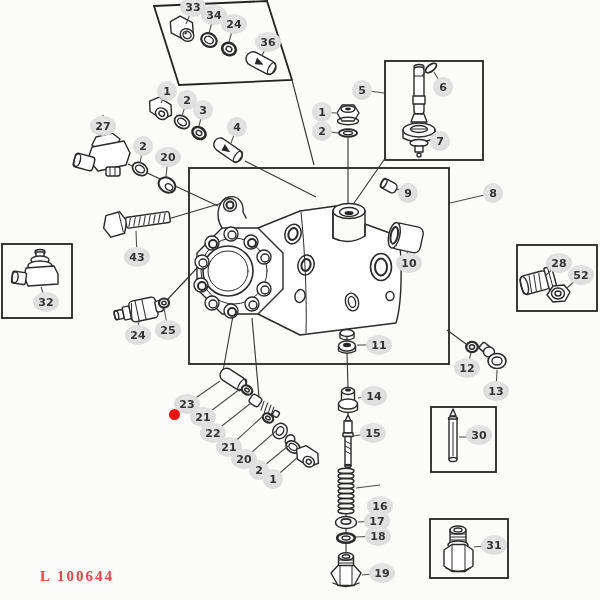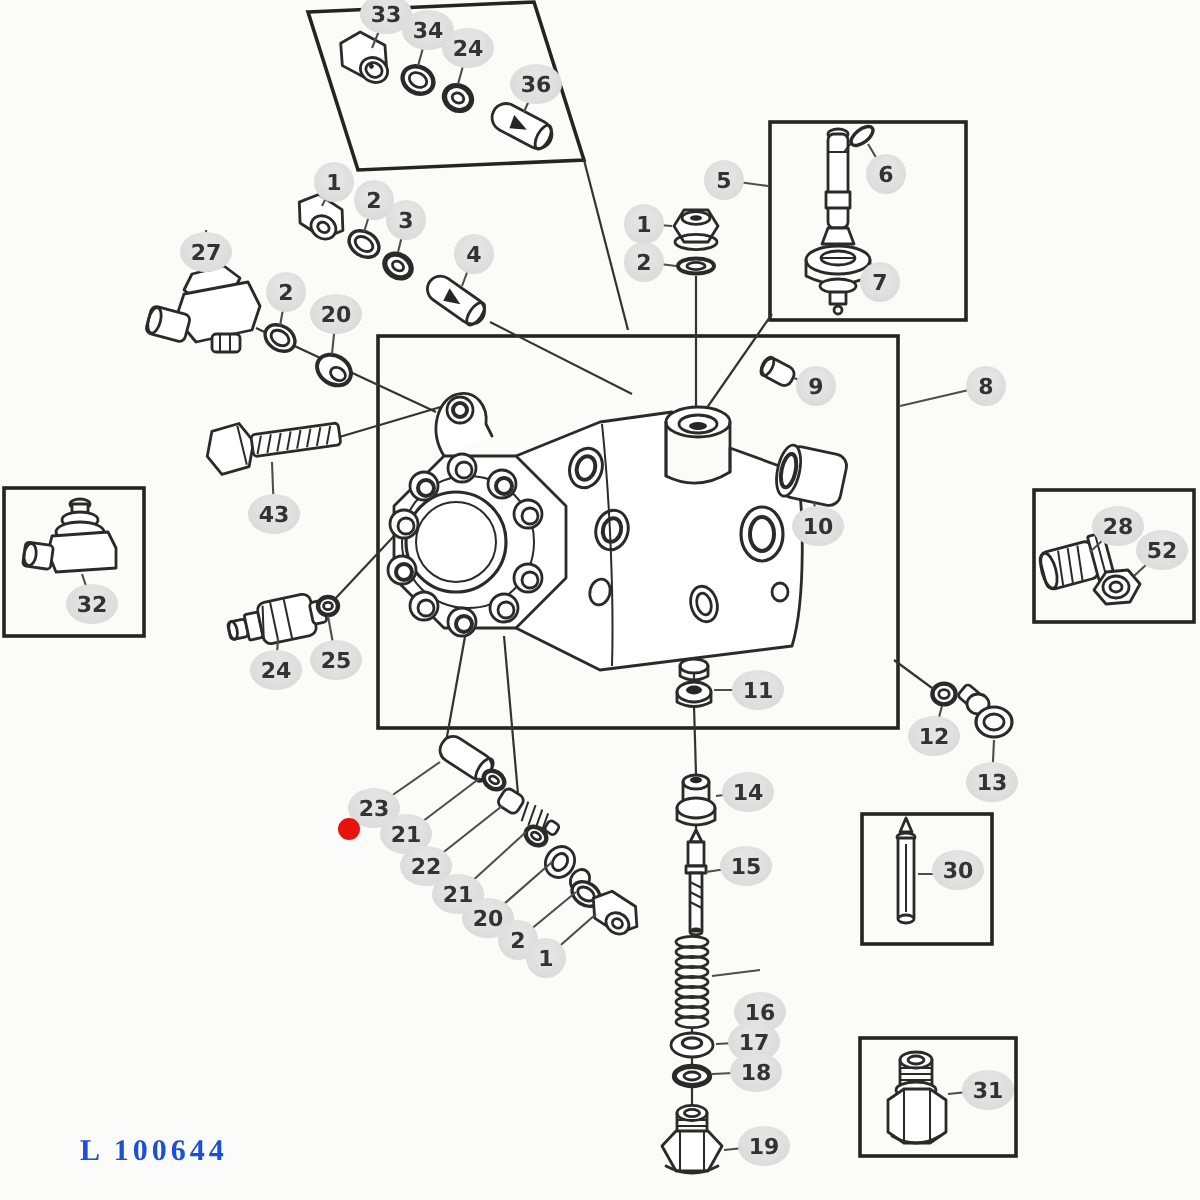--- a/index.html
+++ b/index.html
@@ -29,21 +29,21 @@
     background:radial-gradient(circle at 50% 38%, #e4e4e4 25%, var(--callout-bg) 95%);
     color:var(--callout-text);
     display:flex;align-items:center;justify-content:center;
     font:bold 11px "DejaVu Sans",sans-serif;letter-spacing:0;
     user-select:none;
   }
   #red-marker{position:absolute;width:11px;height:11px;border-radius:50%;background:var(--marker);}
   #footer-label{
     position:absolute;left:40px;top:568px;
     font-family:"Liberation Serif",serif;font-weight:600;font-size:15px;
-    letter-spacing:2px;color:#1d4ed8;
+    letter-spacing:2px;color:#ef4444;
   }
 </style>
 </head>
 <body>
 
 <div id="stage">
 
   <svg id="diagram-svg" width="600" height="600" viewBox="0 0 600 600">
 
     <g>

